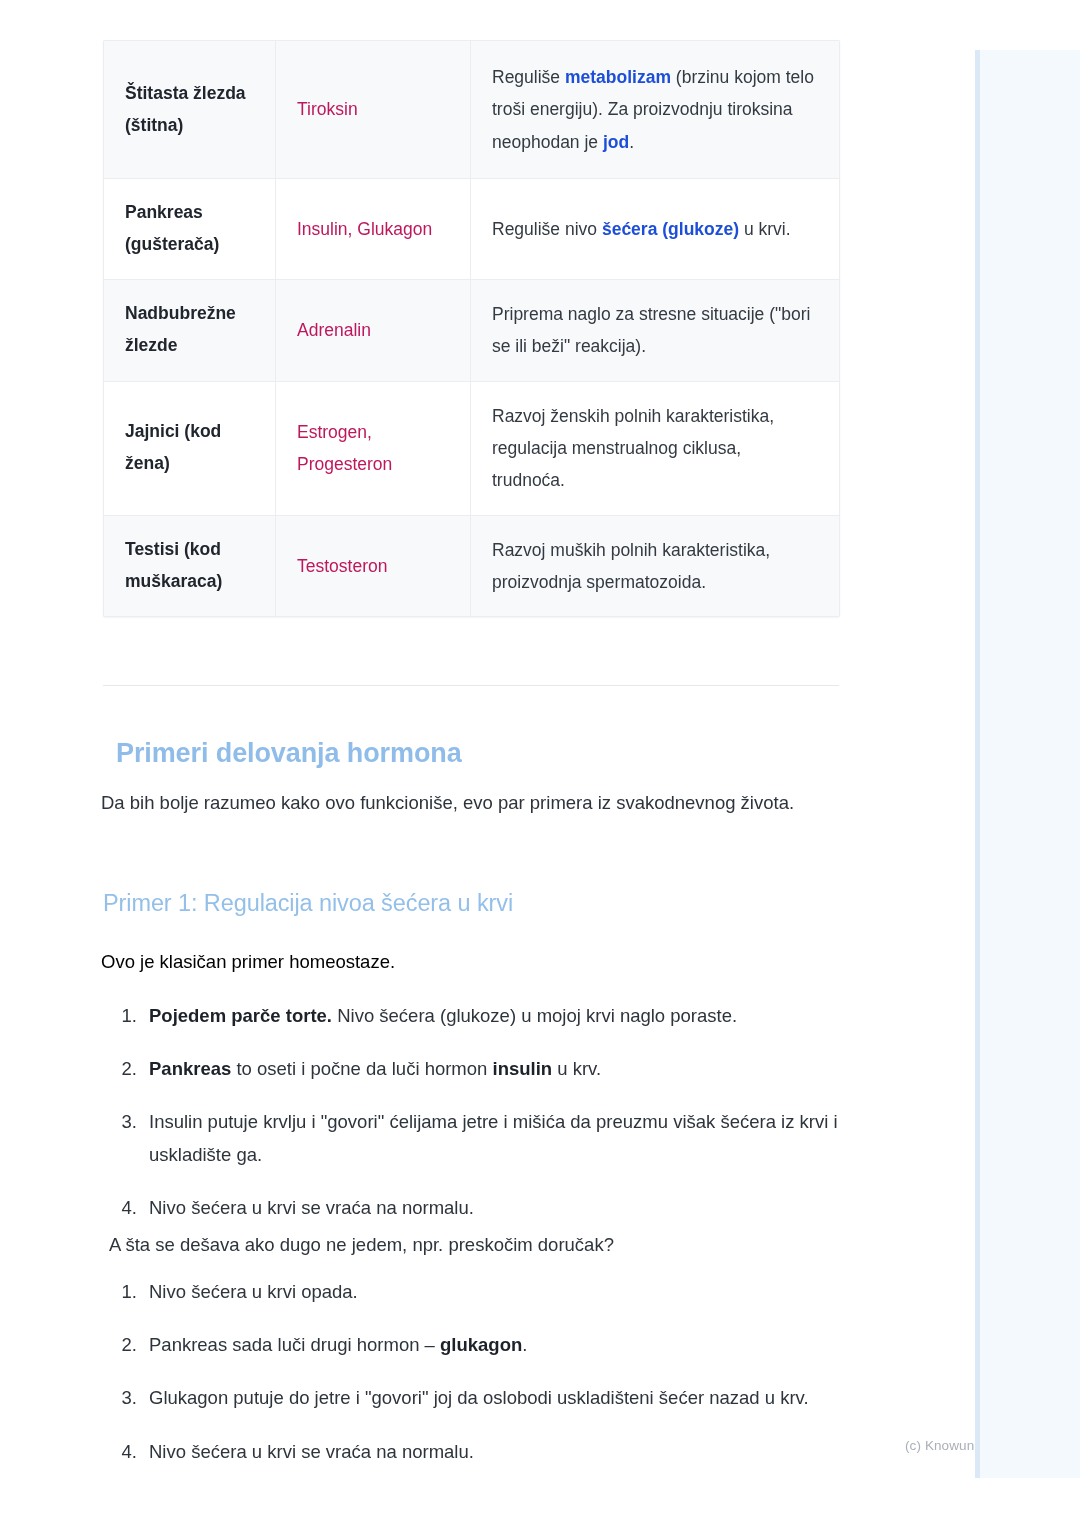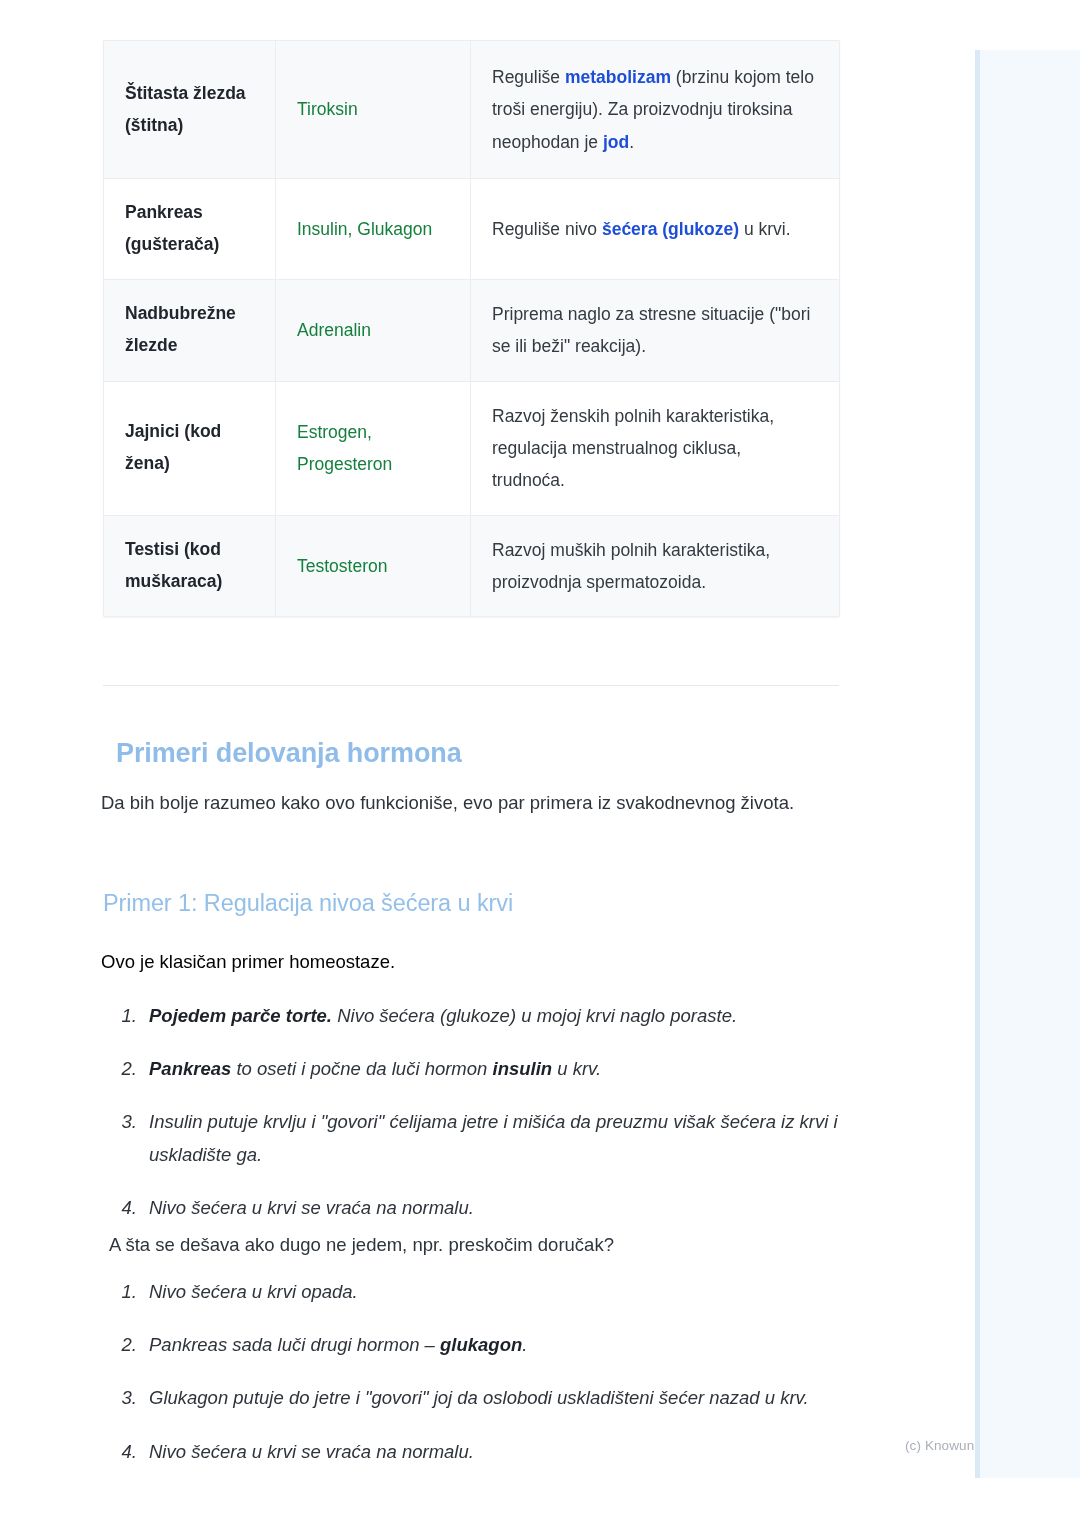--- a/index.html
+++ b/index.html
@@ -62,21 +62,21 @@
     line-height: 1.85;
     color: #343a42;
   }
   .hormone-table tr.shaded td { background: #f8f9fb; }
   .hormone-table tr.plain  td { background: #ffffff; }
   .hormone-table td.gland {
     font-weight: bold;
     color: #21262e;
     line-height: 1.82;
   }
-  .hormone-table td.hormone { color: #15803d; }
+  .hormone-table td.hormone { color: #be185d; }
   .hormone-table td.role    { color: #343a42; }
   .hormone-table td.role b  { color: #1d4ed8; font-weight: bold; }
   .hormone-table tr.tall td { padding-top: 20px; padding-bottom: 20px; }
 
   
   .divider {
     position: absolute;
     left: 91px;
     top: 685px;
     width: 736px;
@@ -140,21 +140,20 @@
   }
 
   ol.steps {
     position: absolute;
     margin: 0;
     padding: 0 0 0 36px;
     width: 700px;
     list-style-position: outside;
     font-size: 18.5px;
     color: #2e343c;
-    font-style: italic;
   }
   ol.steps li {
     margin: 0 0 21px 0;
     padding-left: 7px;
     line-height: 1.74;
   }
   ol.steps li:last-child { margin-bottom: 0; }
   ol.steps b { color: #1d222a; font-weight: bold; }
 
   ol.steps-1 { left: 94px; top: 1000px; }

